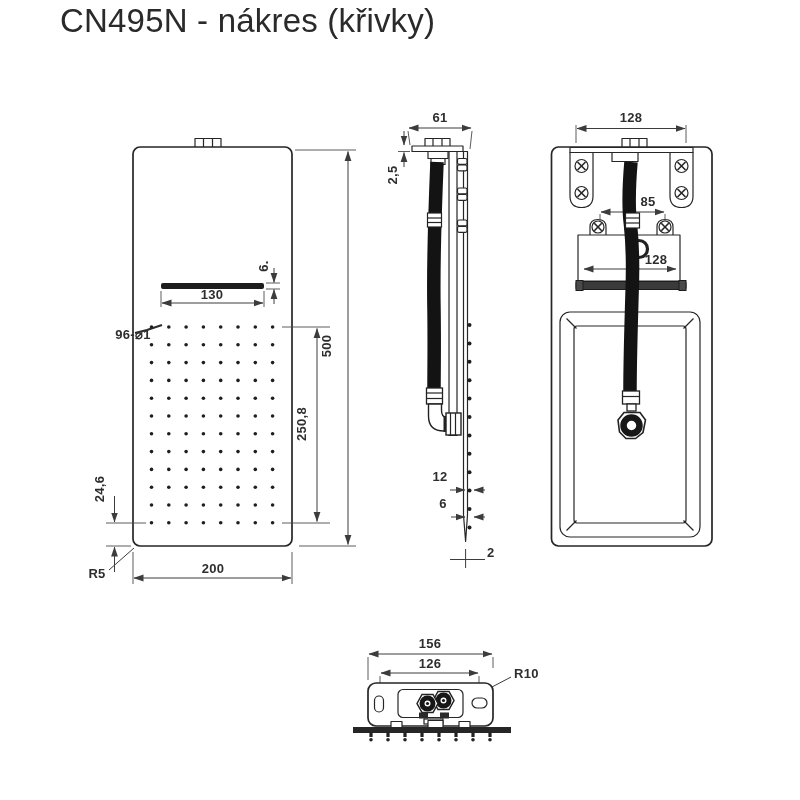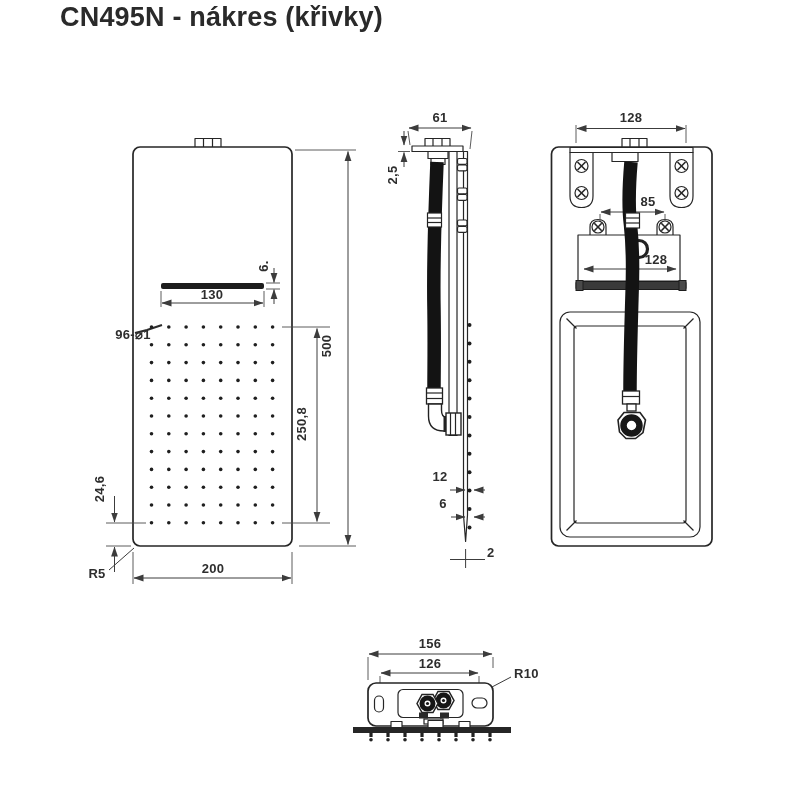--- a/index.html
+++ b/index.html
@@ -1,18 +1,18 @@
 <!DOCTYPE html>
 <html><head>
 <meta charset="utf-8">
 <style>
   html,body{margin:0;padding:0;background:#ffffff;}
   #stage{position:relative;width:800px;height:800px;background:#ffffff;overflow:hidden;
          font-family:"Liberation Sans", sans-serif;}
-  .title{position:absolute;left:60px;top:2px;font-size:27px;font-weight:700;color:#2a2a2a;
+  .title{position:absolute;left:60px;top:2px;font-size:33px;font-weight:400;color:#2a2a2a;
          letter-spacing:0.2px;}
   svg{position:absolute;left:0;top:0;}
   
   .ol {fill:#ffffff;stroke:#262626;stroke-width:1.7;stroke-linejoin:round;}
   .olt{fill:#ffffff;stroke:#262626;stroke-width:1.2;stroke-linejoin:round;}
   .oln{fill:none;stroke:#262626;stroke-width:1.2;stroke-linejoin:round;}
   .ext{stroke:#4a4a4a;stroke-width:0.9;}
   .dim{stroke:#3c3c3c;stroke-width:1;marker-start:url(#ah);marker-end:url(#ah);}
   .dima{stroke:#3c3c3c;stroke-width:1;marker-end:url(#ah);}
   .ldr{stroke:#2c2c2c;stroke-width:2.2;fill:none;}

